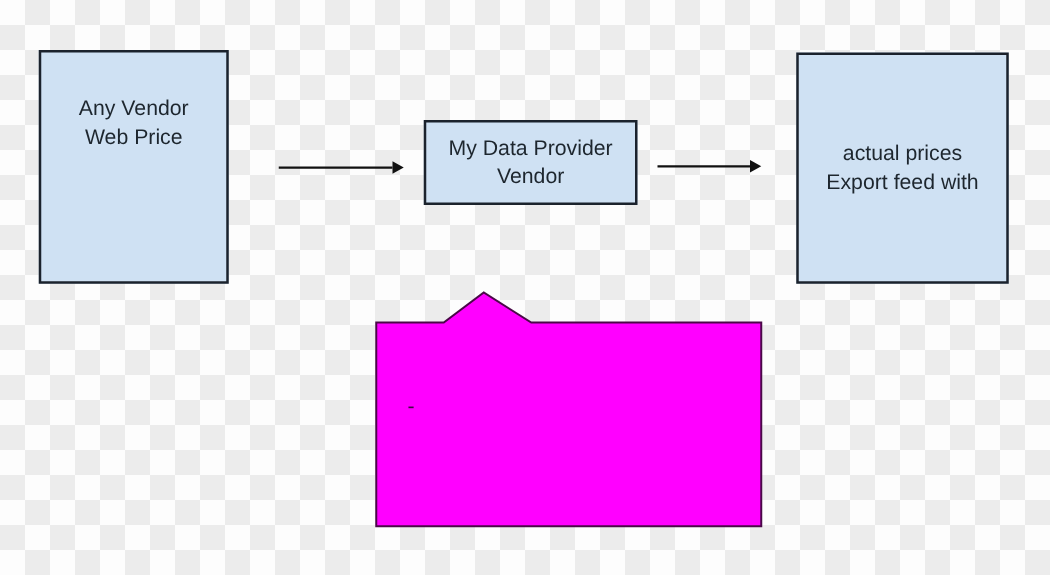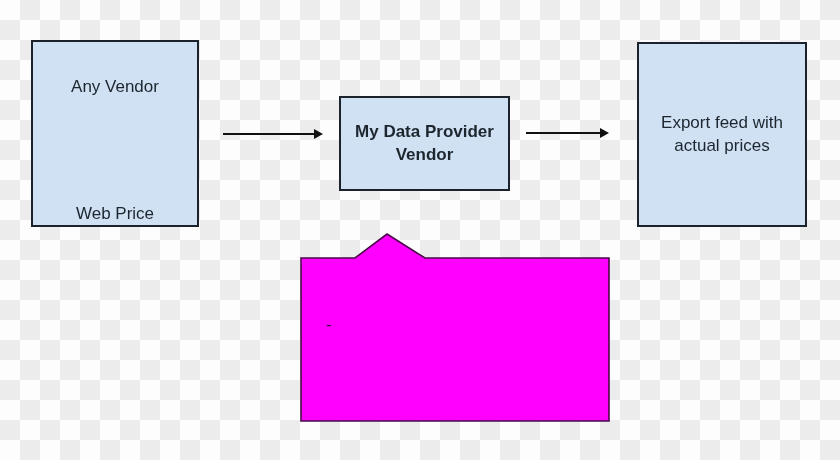--- a/index.html
+++ b/index.html
@@ -18,22 +18,22 @@
   }
   .node{
     position:absolute;box-sizing:border-box;
     background:var(--node-fill);
     border:2px solid var(--node-border);
     display:flex;flex-direction:column;align-items:center;
     color:var(--node-text);
     font-size:17px;line-height:22.5px;text-align:center;
   }
   .node span{display:block;white-space:nowrap;}
-  .node-source{left:31px;top:40px;width:168px;height:187px;justify-content:space-between;padding-top:34px;}
-  .node-service{left:339px;top:96px;width:171px;height:95px;justify-content:center;font-weight:bold;}
+  .node-source{left:31px;top:40px;width:152px;height:187px;justify-content:flex-start;padding-top:34px;}
+  .node-service{left:339px;top:96px;width:171px;height:68px;justify-content:center;}
   .node-export{left:637px;top:42px;width:170px;height:185px;justify-content:center;}
   svg.arrow{position:absolute;overflow:visible;}
   .arrow-1{left:223px;top:127px;}
   .arrow-2{left:526px;top:126px;}
   svg.arrow line{stroke:var(--arrow);stroke-width:1.8px;}
   svg.arrow polygon{fill:var(--arrow);}
   svg.callout-shape{position:absolute;left:299px;top:232px;overflow:visible;}
   svg.callout-shape polygon{
     fill:var(--callout-fill);
     stroke:var(--callout-border);
@@ -56,22 +56,22 @@
   <span>Any Vendor</span>
   <span>Web Price</span>
 </div>
 
 <div class="node node-service">
   <span>My Data Provider</span>
   <span>Vendor</span>
 </div>
 
 <div class="node node-export">
+  <span>actual prices</span>
   <span>Export feed with</span>
-  <span>actual prices</span>
 </div>
 
 <svg class="arrow arrow-1" width="100" height="14">
   <line x1="0" y1="7" x2="91" y2="7"></line>
   <polygon points="91,2 100,7 91,12"></polygon>
 </svg>
 
 <svg class="arrow arrow-2" width="83" height="14">
   <line x1="0" y1="7" x2="74" y2="7"></line>
   <polygon points="74,2 83,7 74,12"></polygon>

